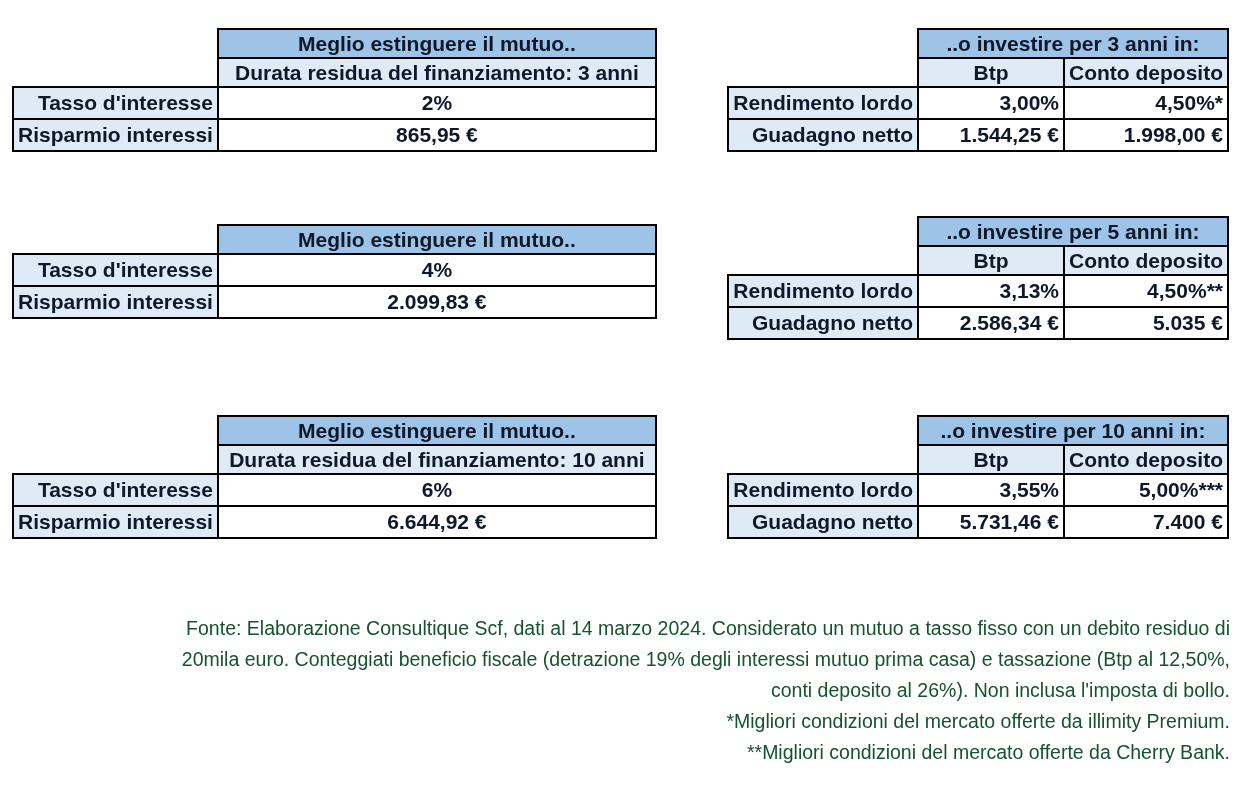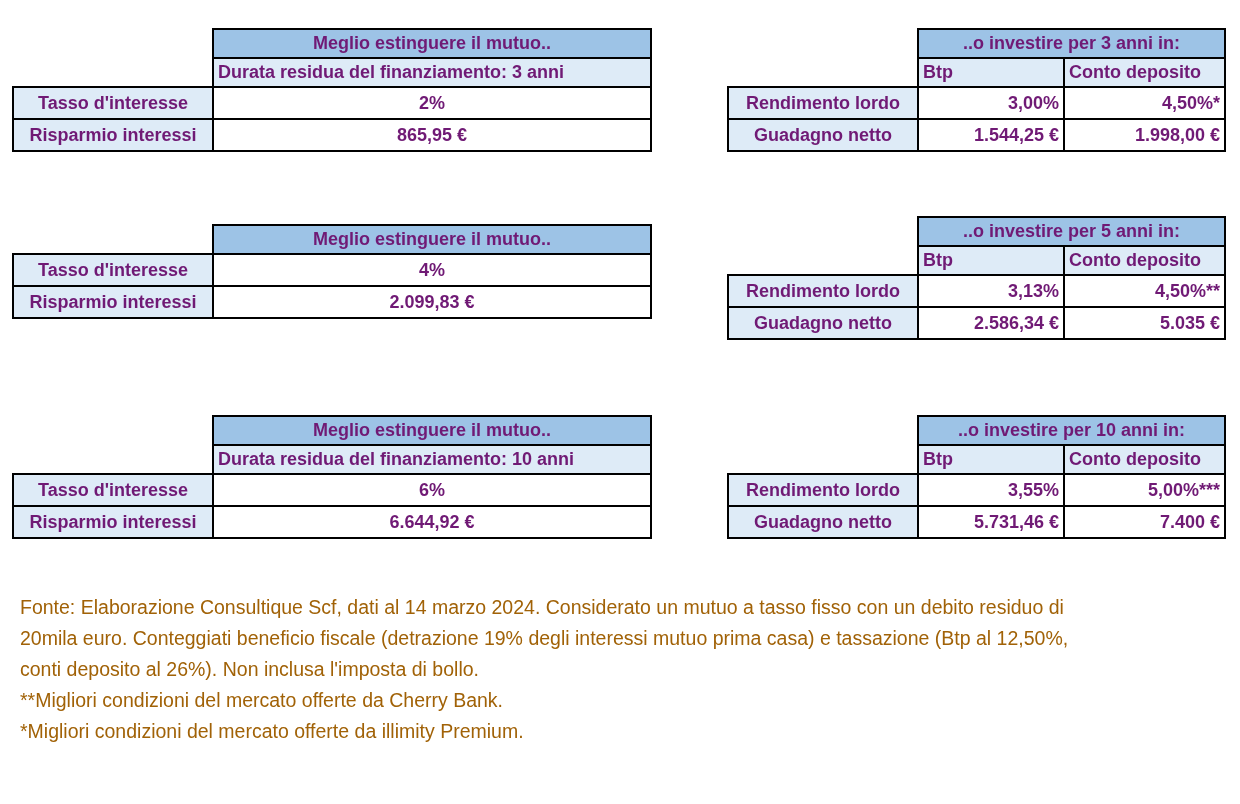--- a/index.html
+++ b/index.html
@@ -15,67 +15,69 @@
   .stage {
     position: relative;
     width: 1240px;
     height: 804px;
     background: #ffffff;
   }
   table.tbl {
     position: absolute;
     border-collapse: collapse;
     table-layout: fixed;
-    font-size: 18px;
+    font-size: 21px;
     font-weight: bold;
-    color: #701a75;
+    color: #0f172a;
   }
   table.tbl td {
     border: 2px solid #000000;
     padding: 0 4px;
     vertical-align: middle;
     overflow: hidden;
     white-space: nowrap;
   }
   table.tbl td.blank {
     border: none;
     background: #ffffff;
   }
   table.tbl tr.hrow td { height: 27px; }
   table.tbl tr.drow td { height: 30px; }
   td.head {
     background: #9DC3E6;
     text-align: center;
   }
   td.subhead {
     background: #DEEBF7;
+    text-align: center;
   }
   td.lbl {
     background: #DEEBF7;
-    text-align: center;
+    text-align: right;
     padding-left: 5px;
   }
   td.val-center {
     background: #ffffff;
     text-align: center;
   }
   td.val-right {
     background: #ffffff;
     text-align: right;
     padding-right: 7px;
   }
   .footer {
     position: absolute;
     left: 20px;
-    top: 592px;
+    top: 613px;
     width: 1210px;
     font-size: 19.5px;
     font-weight: normal;
     line-height: 31px;
-    color: #a16207;
+    color: #14532d;
+    text-align: right;
   }
 </style>
 </head>
 <body>
 
 <div class="stage">
 
   <table class="tbl" style="left:12px; top:28px;">
     <colgroup>
         <col style="width:200px">
@@ -231,17 +233,17 @@
       <td class="val-right">5.731,46 €</td>
       <td class="val-right">7.400 €</td>
     </tr>
   </tbody>
     </table>
 
   <div class="footer">
     <div>Fonte: Elaborazione Consultique Scf, dati al 14 marzo 2024. Considerato un mutuo a tasso fisso con un debito residuo di</div>
     <div>20mila euro. Conteggiati beneficio fiscale (detrazione 19% degli interessi mutuo prima casa) e tassazione (Btp al 12,50%,</div>
     <div>conti deposito al 26%). Non inclusa l'imposta di bollo.</div>
+    <div>*Migliori condizioni del mercato offerte da illimity Premium.</div>
     <div>**Migliori condizioni del mercato offerte da Cherry Bank.</div>
-    <div>*Migliori condizioni del mercato offerte da illimity Premium.</div>
   </div>
 
 </div>
 
 </body></html>

